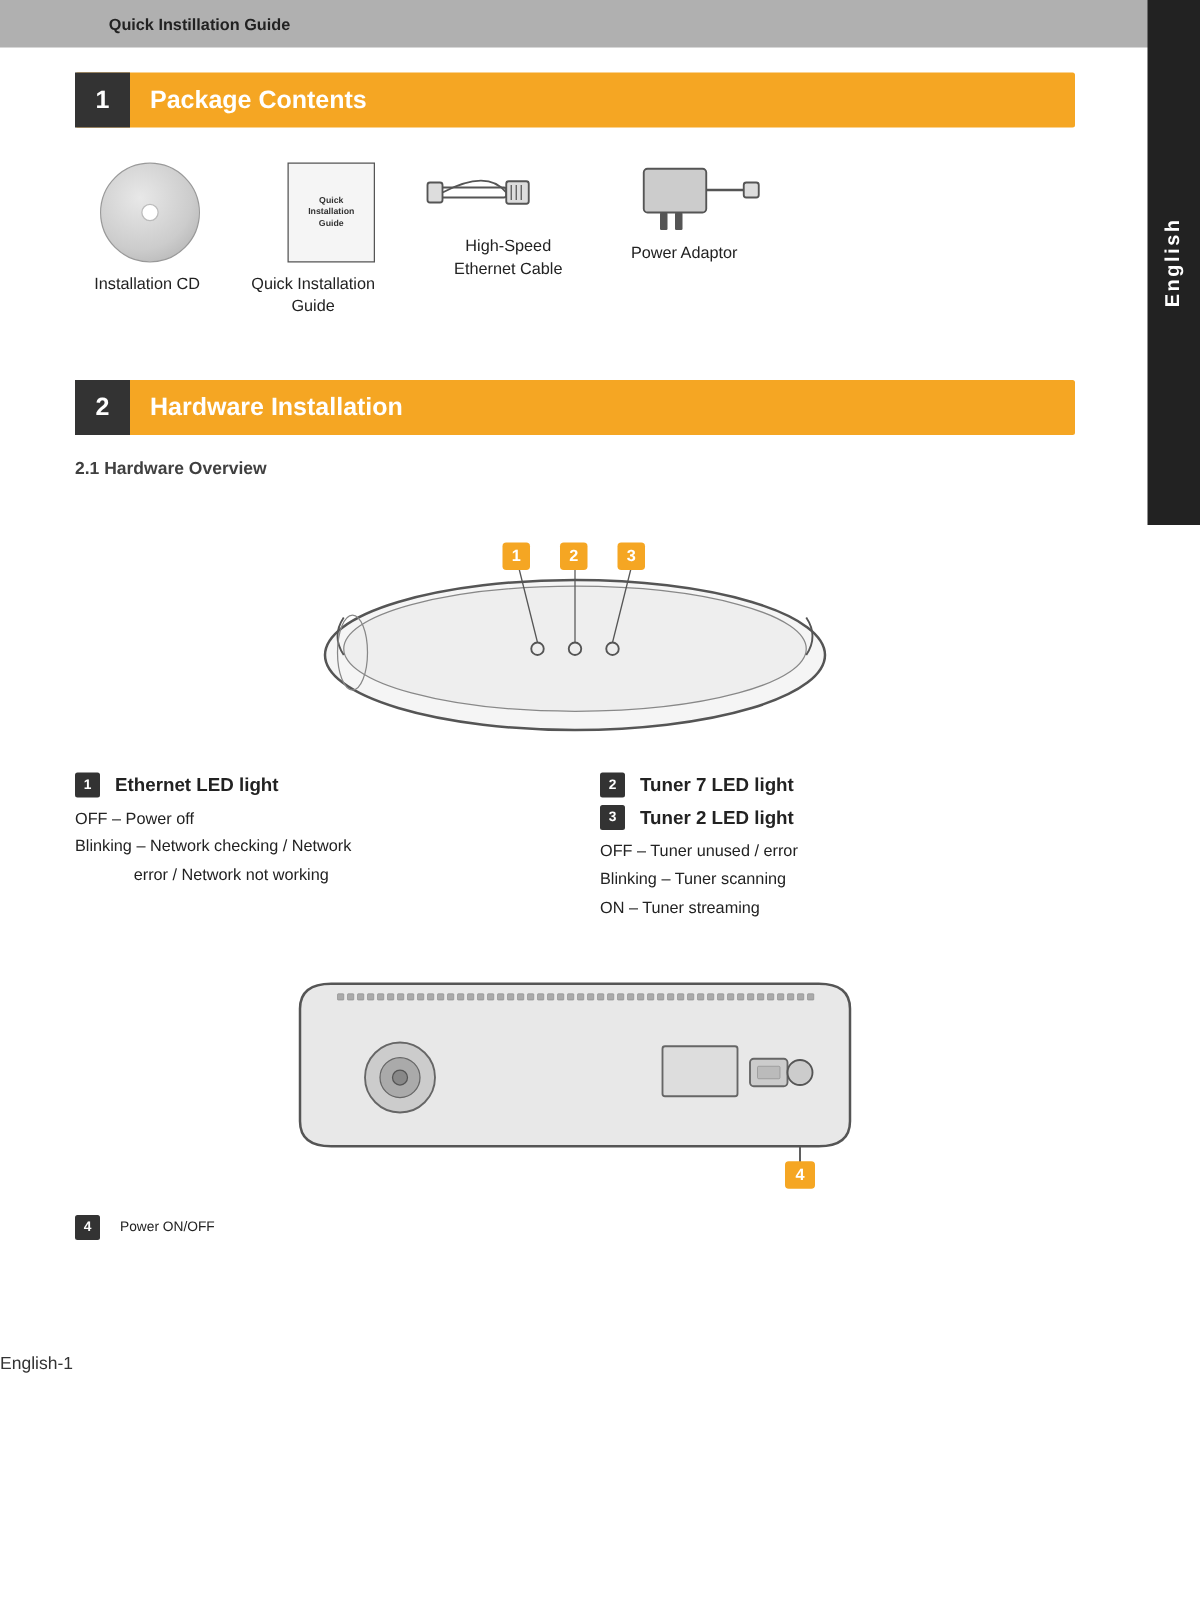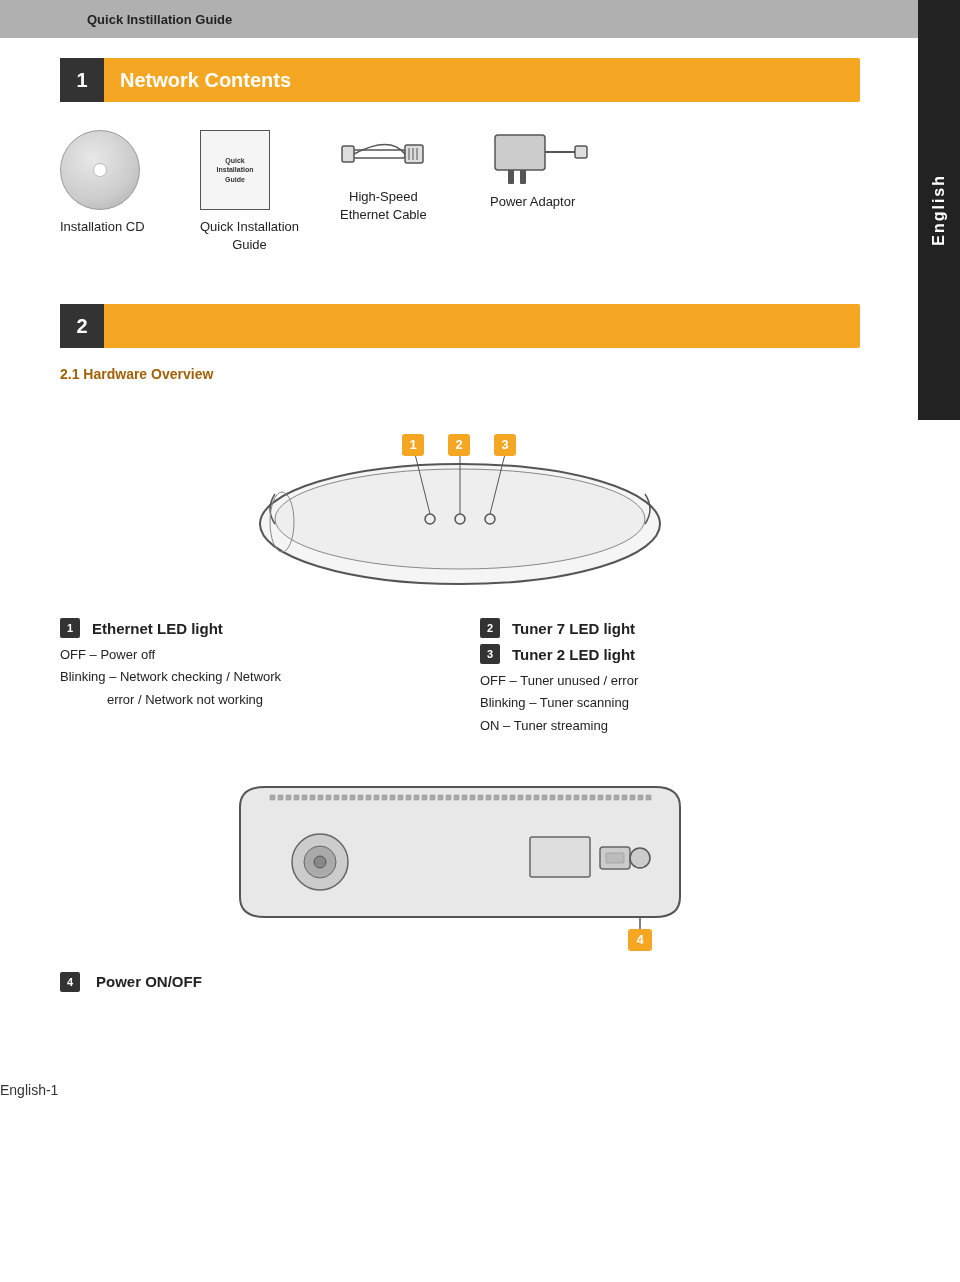--- a/index.html
+++ b/index.html
@@ -86,21 +86,21 @@
     .package-items {
       display: flex;
       align-items: flex-start;
       gap: 40px;
       margin-bottom: 30px;
       padding: 10px 0 20px 0;
     }
     .package-item {
       display: flex;
       flex-direction: column;
-      align-items: flex-start;
+      align-items: flex-end;
       gap: 8px;
       min-width: 100px;
     }
     .package-item-label {
       text-align: center;
       font-size: 13px;
       color: #222;
       line-height: 1.4;
     }
 
@@ -149,21 +149,21 @@
     .icon-adaptor {
       width: 80px;
       height: 55px;
       position: relative;
     }
 
     
     .sub-section-title {
       font-size: 14px;
       font-weight: bold;
-      color: #a16207;
+      color: #404040;
       margin-bottom: 12px;
     }
 
     
     .hardware-overview {
       display: flex;
       flex-direction: column;
       align-items: center;
       margin-bottom: 24px;
       position: relative;
@@ -198,22 +198,22 @@
     }
 
     
     .power-section {
       display: flex;
       align-items: center;
       gap: 12px;
       margin-bottom: 30px;
     }
     .power-label {
-      font-size: 15px;
-      font-weight: bold;
+      font-size: 11px;
+      font-weight: normal;
     }
 
     
     .page-footer {
       text-align: left;
       padding: 20px 0 30px;
       font-size: 14px;
       color: #333;
     }
     .dark-badge {
@@ -239,21 +239,21 @@
 </div>
 
 <div class="english-sidebar">
   <span class="english-label">English</span>
 </div>
 
 <div class="main-content">
 
   <div class="section-header">
     <div class="section-number">1</div>
-    <span class="section-title">Network Contents</span>
+    <span class="section-title">Package Contents</span>
   </div>
 
   <div class="package-items">
 
     <div class="package-item">
       <div class="icon-cd">
         <div class="icon-cd-hole"></div>
       </div>
       <span class="package-item-label">Installation CD</span>
     </div>
@@ -298,20 +298,21 @@
           <rect x="85" y="16" width="12" height="12" rx="2" fill="#ddd" stroke="#555" stroke-width="1.5"></rect>
         </svg>
       </div>
       <span class="package-item-label">Power Adaptor</span>
     </div>
 
   </div>
 
   <div class="section-header">
     <div class="section-number">2</div>
+    <span class="section-title">Hardware Installation</span>
   </div>
 
   <div class="sub-section-title">2.1 Hardware Overview</div>
 
   <div class="hardware-overview">
     <svg width="460" height="200" viewBox="0 0 460 200">
 
       <ellipse cx="230" cy="130" rx="200" ry="60" fill="#f5f5f5" stroke="#555" stroke-width="2"></ellipse>
 
       <ellipse cx="230" cy="125" rx="185" ry="50" fill="#eee" stroke="#888" stroke-width="1"></ellipse>

